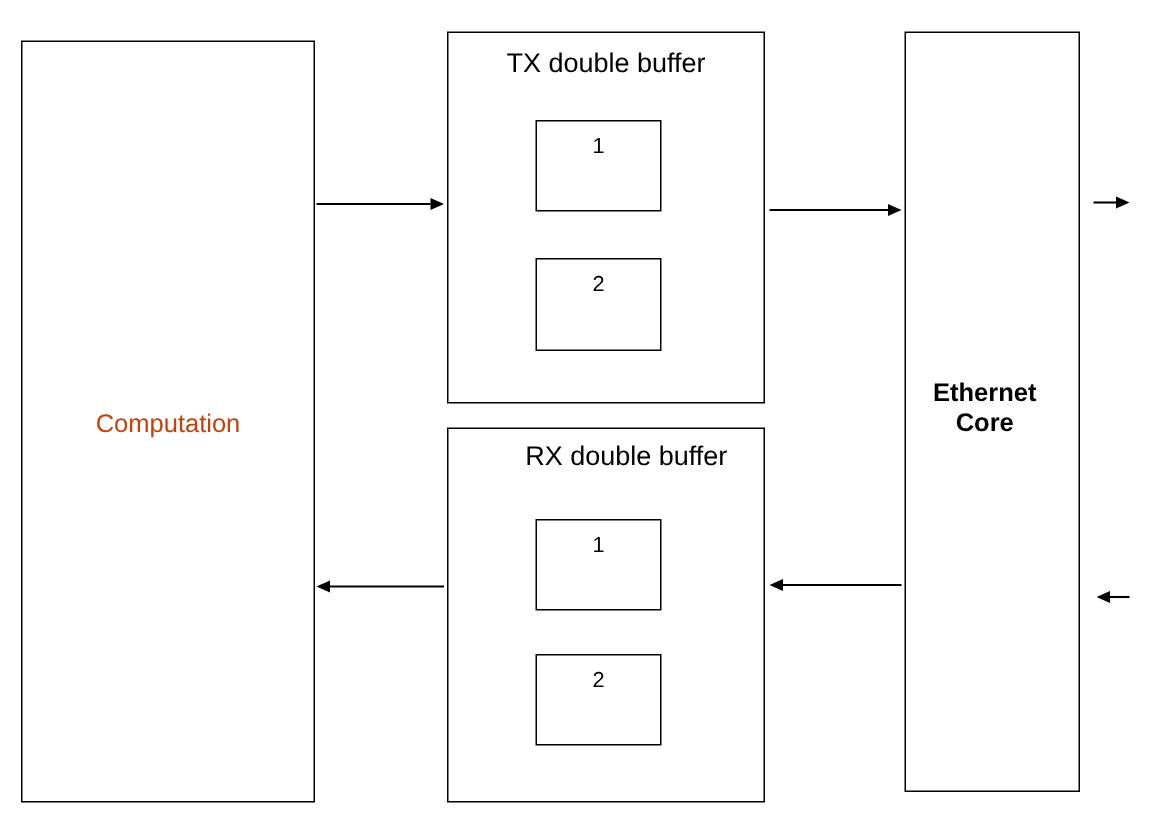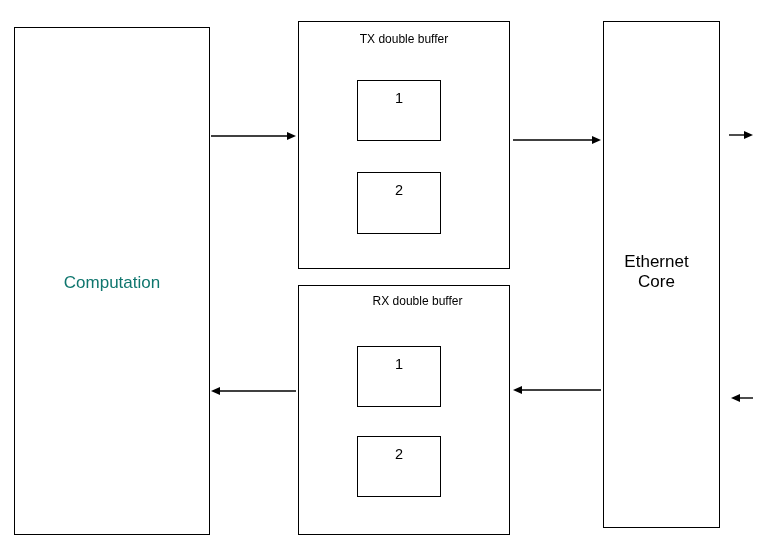--- a/index.html
+++ b/index.html
@@ -29,21 +29,21 @@
     text-align: center;
     color: #000000;
     white-space: pre-line;
     line-height: 1.18;
     user-select: none;
   }
   .label-computation {
     font-size: 17px;
   }
   .label-buffer-title {
-    font-size: 12px;
+    font-size: 18px;
   }
   .label-core {
     font-size: 17px;
   }
   .label-slot {
     font-size: 14.5px;
   }
   svg.arrow-layer {
     position: absolute;
     left: 0;
@@ -53,42 +53,42 @@
     overflow: visible;
     pointer-events: none;
   }
 </style>
 </head>
 <body>
 
 <div id="diagram-root" style="width: 780px; height: 556px; background: rgb(255, 255, 255);">
 
   <div class="block" id="block-computation" style="left: 14px; top: 27px; width: 196px; height: 508px; border-color: rgb(0, 0, 0);"></div>
-  <div class="block-label label-computation" id="label-computation" style="left: 14px; top: 273px; width: 196px; color: #0f766e;">Computation</div>
+  <div class="block-label label-computation" id="label-computation" style="left: 14px; top: 273px; width: 196px; color: #c2410c;">Computation</div>
 
   <div class="block" id="block-tx-buffer" style="left: 298px; top: 21px; width: 212px; height: 248px; border-color: rgb(0, 0, 0);"></div>
   <div class="block-label label-buffer-title" id="label-tx-buffer" style="left: 298px; top: 32px; width: 212px; color: rgb(0, 0, 0);">TX double buffer</div>
 
   <div class="block" id="block-tx-slot-0" style="left: 357px; top: 80px; width: 84px; height: 61px; border-color: rgb(0, 0, 0);"></div>
   <div class="block-label label-slot" id="label-tx-slot-0" style="left: 357px; top: 90px; width: 84px; color: rgb(0, 0, 0);">1</div>
 
   <div class="block" id="block-tx-slot-1" style="left: 357px; top: 172px; width: 84px; height: 62px; border-color: rgb(0, 0, 0);"></div>
   <div class="block-label label-slot" id="label-tx-slot-1" style="left: 357px; top: 182px; width: 84px; color: rgb(0, 0, 0);">2</div>
 
   <div class="block" id="block-rx-buffer" style="left: 298px; top: 285px; width: 212px; height: 250px; border-color: rgb(0, 0, 0);"></div>
   <div class="block-label label-buffer-title" id="label-rx-buffer" style="left: 298px; top: 294px; width: 239px; color: rgb(0, 0, 0);">RX double buffer</div>
 
   <div class="block" id="block-rx-slot-0" style="left: 357px; top: 346px; width: 84px; height: 61px; border-color: rgb(0, 0, 0);"></div>
   <div class="block-label label-slot" id="label-rx-slot-0" style="left: 357px; top: 356px; width: 84px; color: rgb(0, 0, 0);">1</div>
 
   <div class="block" id="block-rx-slot-1" style="left: 357px; top: 436px; width: 84px; height: 61px; border-color: rgb(0, 0, 0);"></div>
   <div class="block-label label-slot" id="label-rx-slot-1" style="left: 357px; top: 446px; width: 84px; color: rgb(0, 0, 0);">2</div>
 
   <div class="block" id="block-ethernet-core" style="left: 603px; top: 21px; width: 117px; height: 507px; border-color: rgb(0, 0, 0);"></div>
-  <div class="block-label label-core" id="label-ethernet-core" style="left: 603px; top: 252px; width: 107px; color: rgb(0, 0, 0);">Ethernet
+  <div class="block-label label-core" id="label-ethernet-core" style="left: 603px; top: 252px; width: 107px; color: rgb(0, 0, 0); font-weight: bold;">Ethernet
 Core</div>
 
   <svg class="arrow-layer" id="arrow-layer" xmlns="http://www.w3.org/2000/svg" width="780" height="556">
       <g>
         <line x1="211" y1="136" x2="287" y2="136" stroke="#000000" stroke-width="1.4"></line>
         <polygon points="296,136 287,132 287,140" fill="#000000"></polygon>
       </g>
       <g>
         <line x1="513" y1="140" x2="592" y2="140" stroke="#000000" stroke-width="1.4"></line>
         <polygon points="601,140 592,136 592,144" fill="#000000"></polygon>

